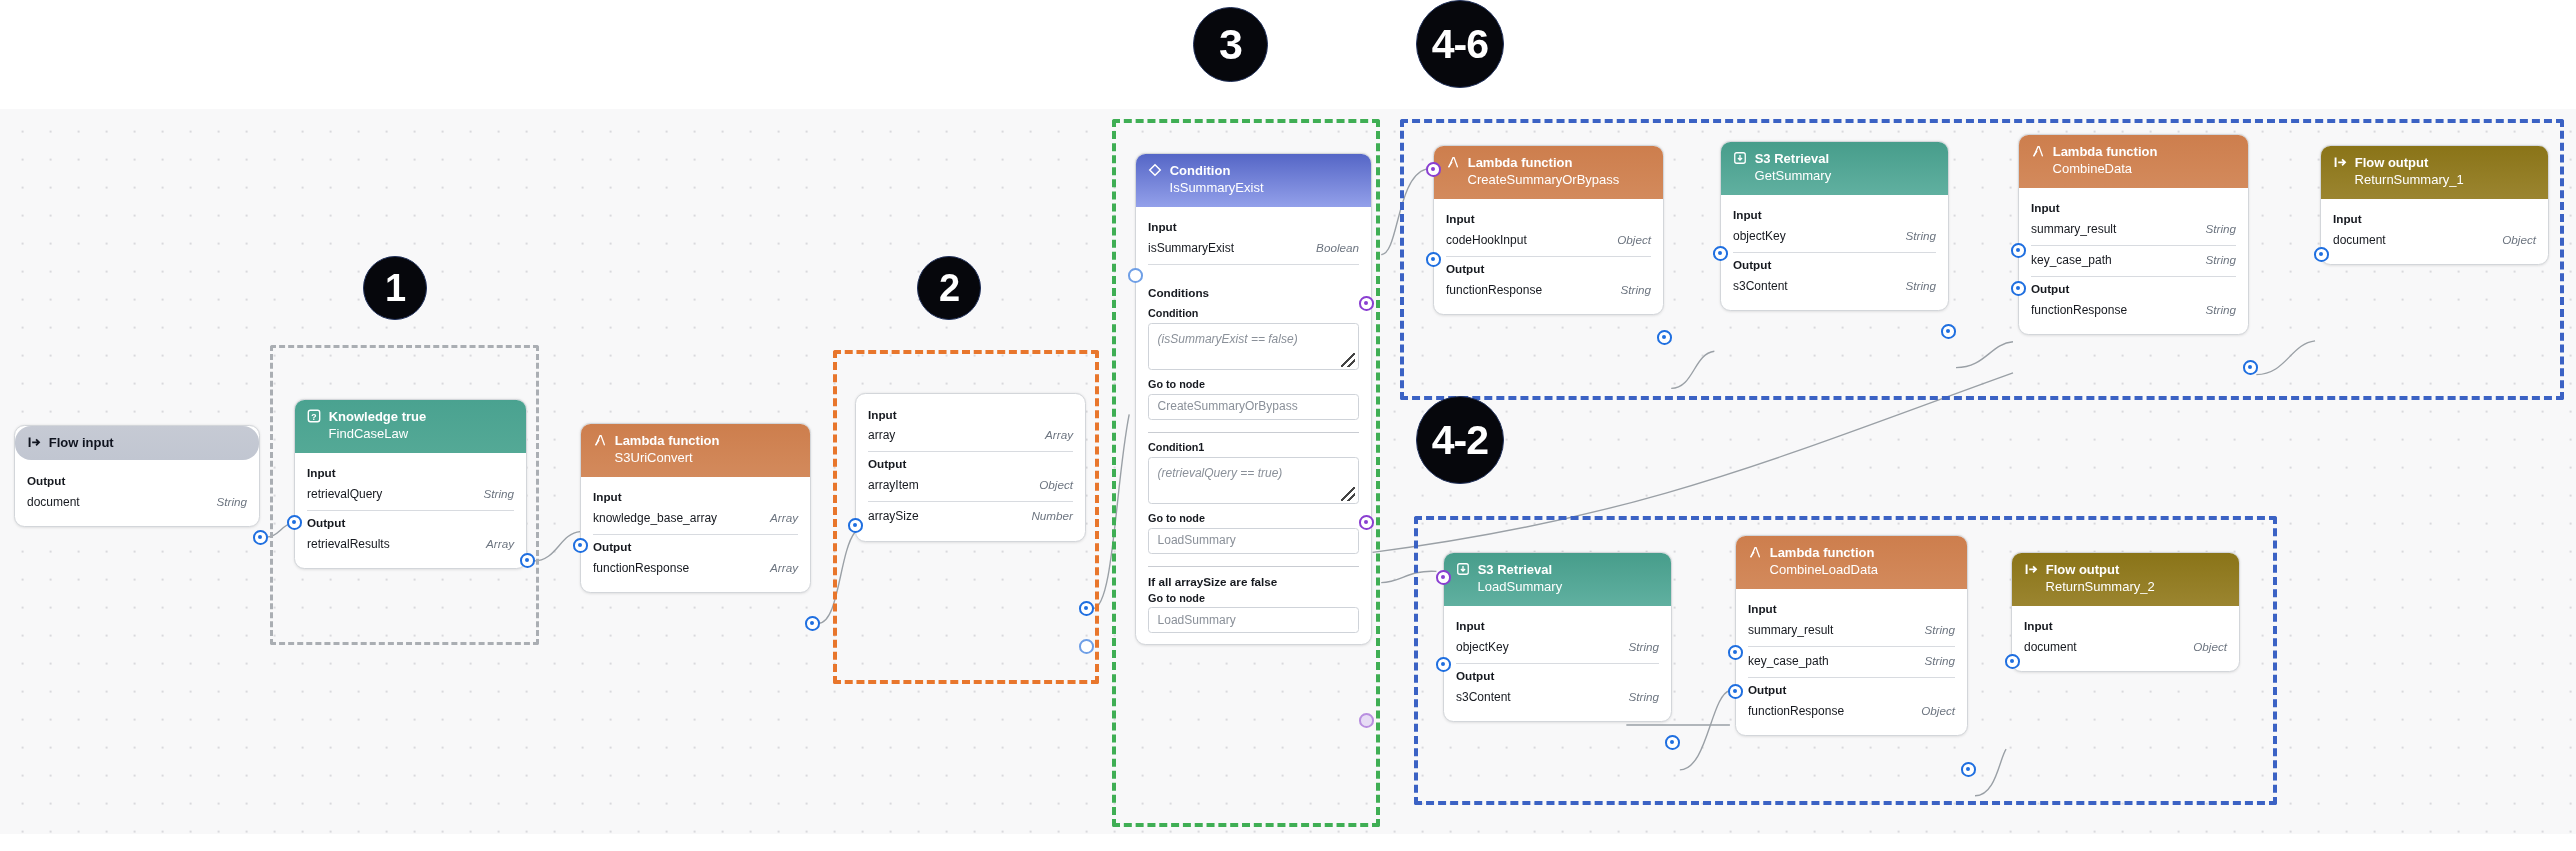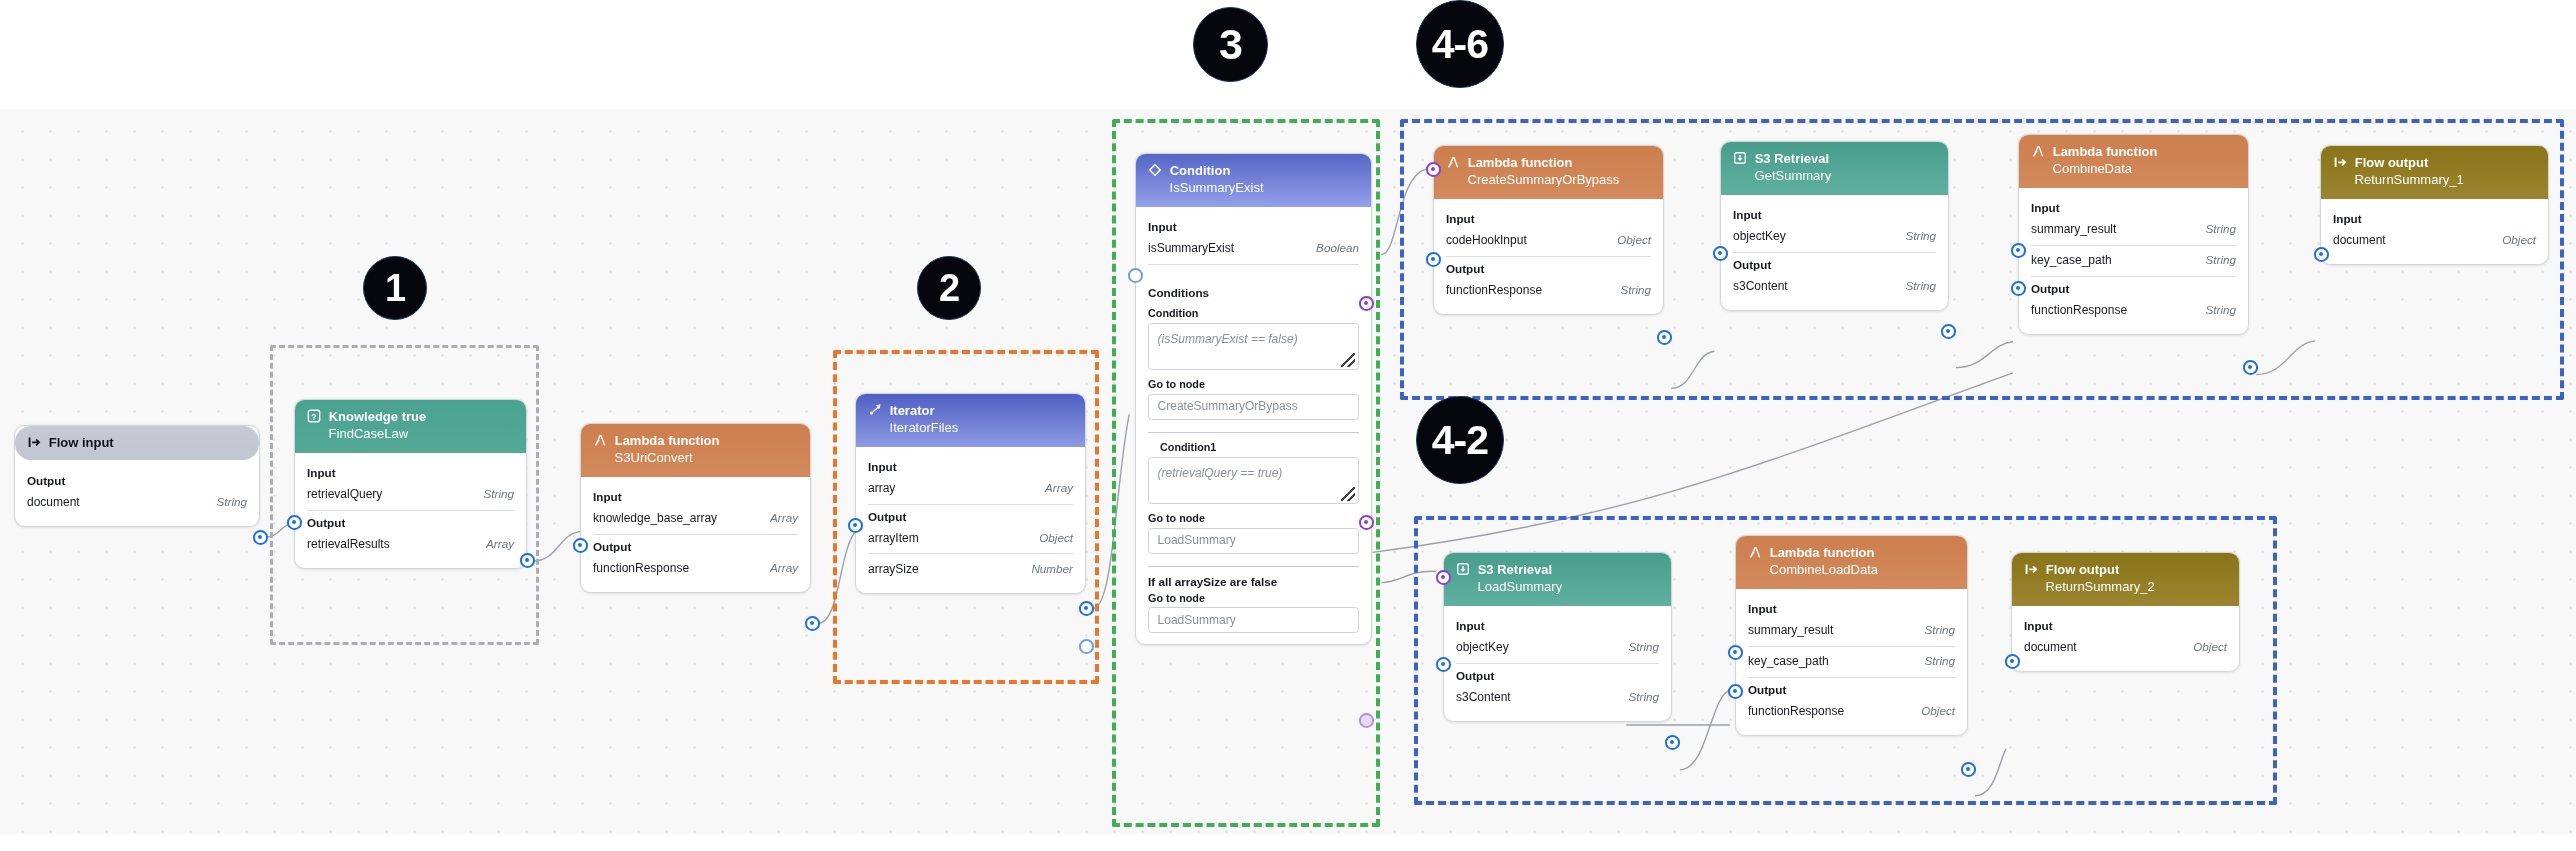--- a/index.html
+++ b/index.html
@@ -241,34 +241,20 @@
       <div class="row">
         <span>functionResponse</span>
         <span class="ty">Array</span>
       </div>
     </div>
   </div>
   <div class="port blue" style="left:573px;top:538px;"></div>
   <div class="port blue" style="left:805px;top:616px;"></div>
 
   <div class="node" style="left:855px;top:393px;width:231px;">
-    <div class="hdr h-iter">
-      <div class="t1">
-        <span class="icon">
-          <svg width="14" height="14" viewBox="0 0 16 16">
-              <circle cx="4" cy="11.5" r="1.8" fill="#fff"></circle>
-              <circle cx="12" cy="4.5" r="1.8" fill="#fff"></circle>
-              <path d="M5.4 10.2 L10.6 5.8" stroke="#fff" stroke-width="1.6"></path>
-              <path d="M9.4 3.2 L13.6 2.2 L12.8 6.2" stroke="#fff" stroke-width="1.2" fill="none"></path>
-            </svg>
-        </span>
-        <span>Iterator</span>
-      </div>
-      <div class="t2">IteratorFiles</div>
-    </div>
     <div class="body">
       <div class="sect">Input</div>
       <div class="row">
         <span>array</span>
         <span class="ty">Array</span>
       </div>
       <div class="hr"></div>
       <div class="sect">Output</div>
       <div class="row">
         <span>arrayItem</span>
@@ -312,21 +298,21 @@
         <span>(isSummaryExist == false)</span>
         <span class="grip"></span>
       </div>
       <div class="clabel">Go to node</div>
       <div class="gbox">
         <span>CreateSummaryOrBypass</span>
       </div>
 
       <div class="cdiv"></div>
 
-      <div class="clabel" style="margin-top:0;margin-left:12px;">Condition1</div>
+      <div class="clabel" style="margin-top:0;">Condition1</div>
       <div class="cbox">
         <span>(retrievalQuery == true)</span>
         <span class="grip"></span>
       </div>
       <div class="clabel">Go to node</div>
       <div class="gbox">
         <span>LoadSummary</span>
       </div>
 
       <div class="cdiv"></div>

